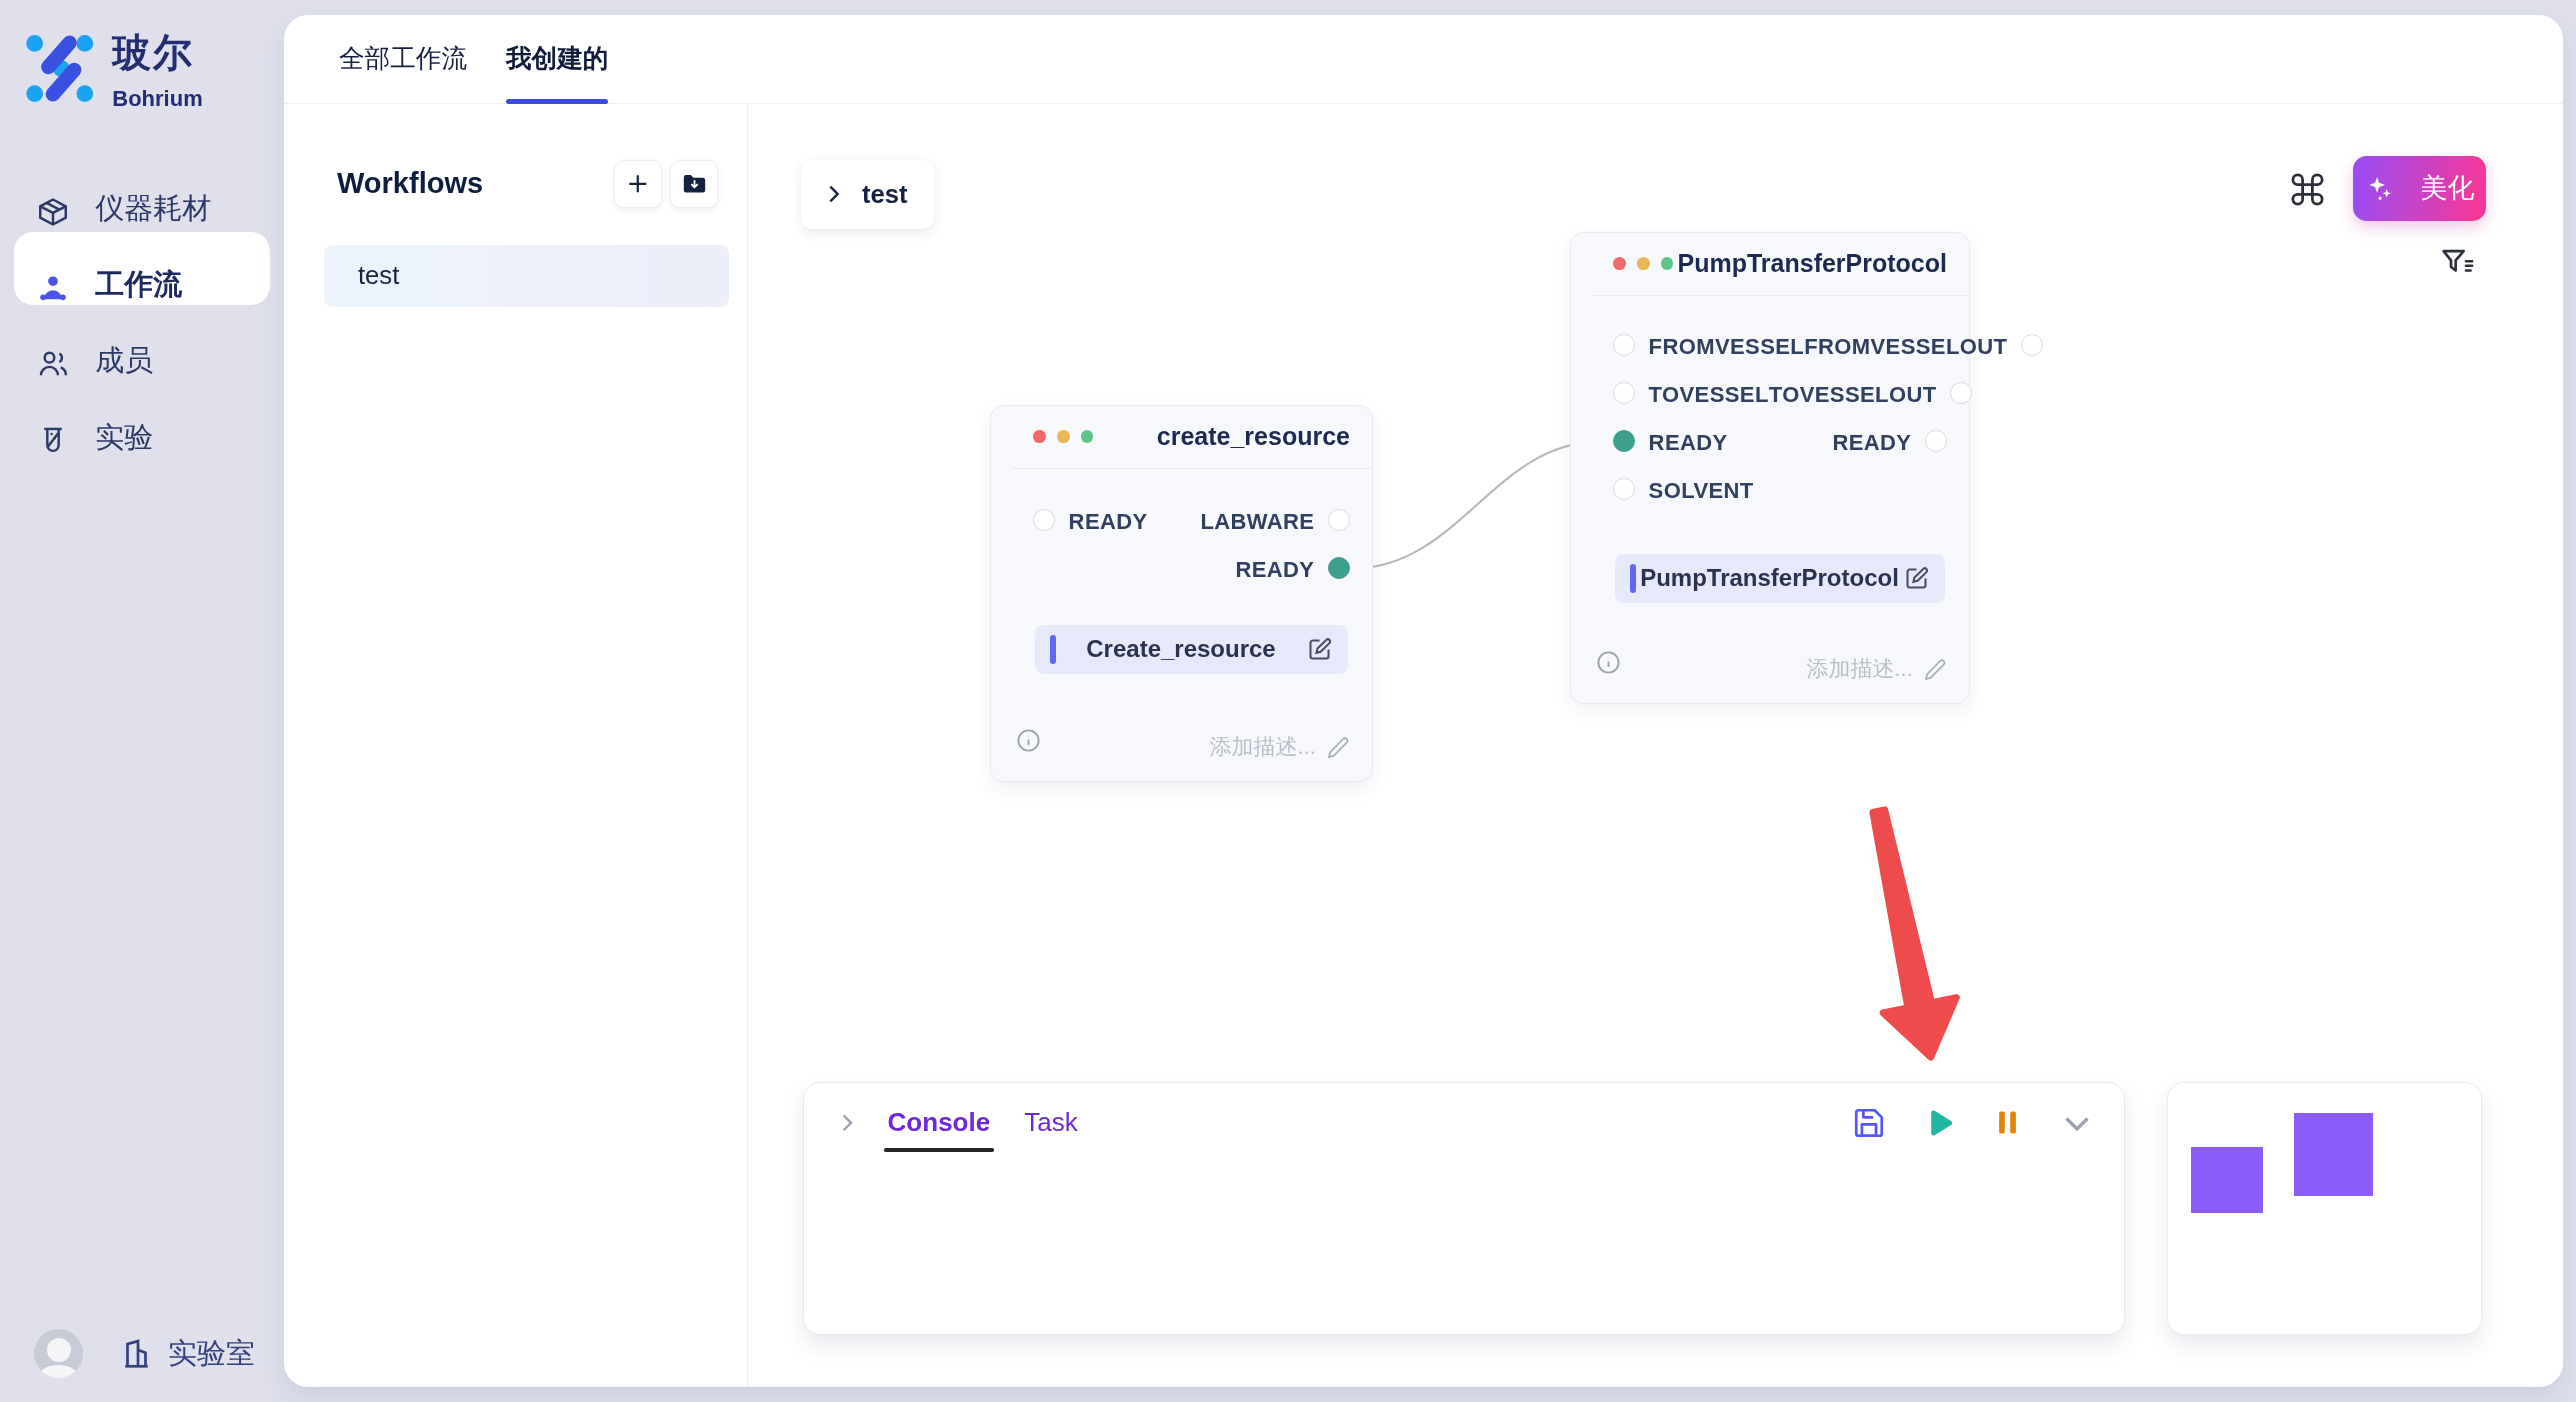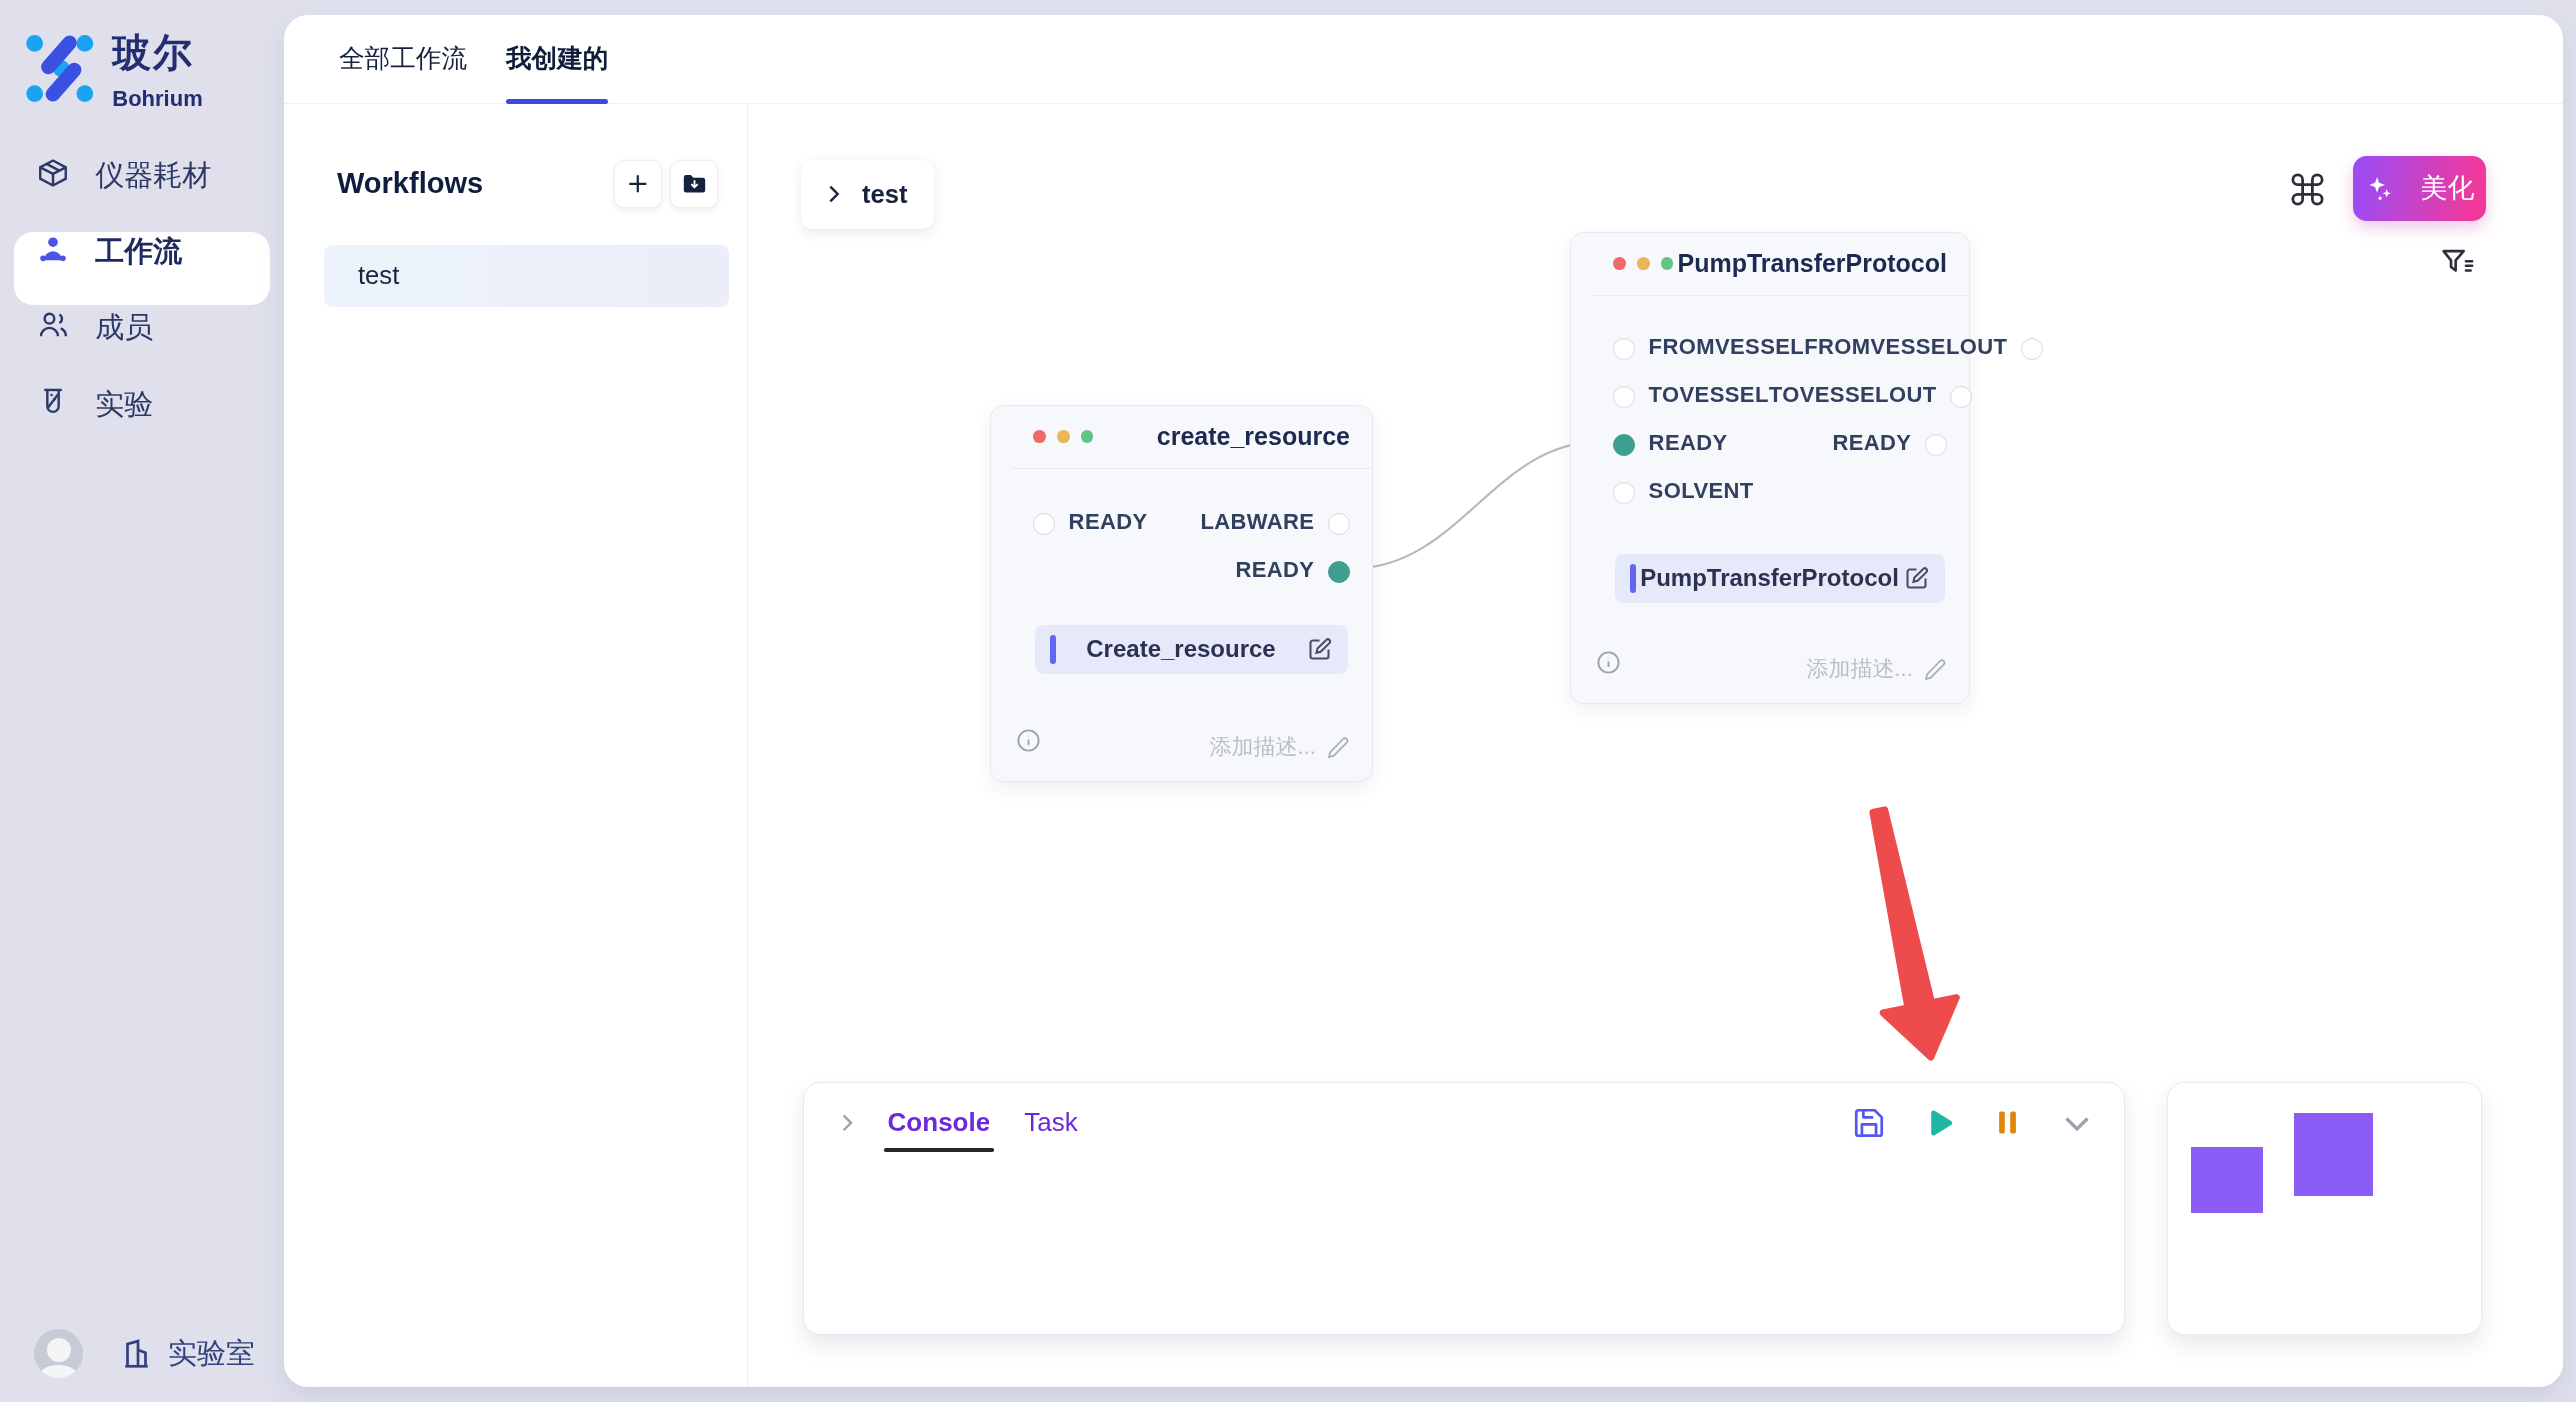--- a/index.html
+++ b/index.html
@@ -9,21 +9,21 @@
     background:#dfe0ec; color:#1c2742; position:relative;
   }
   svg { display:block; }
 
   
   .sidebar { position:absolute; left:0; top:0; width:284px; height:1402px; }
   .brand { display:flex; align-items:center; gap:15.3px; padding:25.6px 0 0 24px; }
   .brand-txt .zh { font-size:39px; font-weight:bold; color:#232e72; letter-spacing:1.7px; }
   .brand-txt .en { font-size:22px; font-weight:bold; color:#232e72; margin-top:6px;text-align:center; }
   .menu { margin-top:44px; padding:0 13.6px; display:flex; flex-direction:column; gap:3.4px; }
-  .menu-item { display:flex; align-items:flex-start; gap:25.6px; height:73px; border-radius:19px;
+  .menu-item { display:flex; align-items:flex-end; gap:25.6px; height:73px; border-radius:19px;
     padding-left:22px; font-size:29px; color:#2c3866; cursor:pointer; }
   .menu-item.active { background:#ffffff; font-weight:bold; color:#1d2a5e; }
   .menu-item .mi { width:34px; height:34px; }
   .workspace { position:absolute; left:34px; bottom:24px; display:flex; align-items:center; gap:37px; }
   .avatar { width:49px; height:49px; border-radius:50%; background:#c6cbd6; overflow:hidden; position:relative; }
   .avatar .head { position:absolute; left:12.8px; top:8.5px; width:24px; height:24px; border-radius:50%; background:#f4f5f7; }
   .avatar .shoulders { position:absolute; left:3.4px; top:36px; width:43px; height:29px; border-radius:50%; background:#f4f5f7; }
   .ws-right { display:flex; align-items:center; gap:12px; color:#33407e; font-size:29px; }
 
   
@@ -71,21 +71,21 @@
   .node-pump   { left:1286px; top:217px; width:400px; height:472px; }
   .node-head { height:63px; border-bottom:1.7px solid #e9eaf1; display:flex; align-items:center; padding:0 22px; }
   .dots { display:flex; gap:11px; }
   .dot { width:12.8px; height:12.8px; border-radius:50%; }
   .dot.r { background:#f2696c; } .dot.y { background:#eab657; } .dot.g { background:#62c287; }
   .node-title { margin-left:auto; font-size:25px; font-weight:bold; color:#1c2950; }
   .ports { display:flex; flex-direction:column; }
   .node-create .ports { margin-top:29px; }
   .node-pump   .ports { margin-top:27px; }
   .port-row { height:48px; display:flex; align-items:center; justify-content:space-between; padding:0 22px; }
-  .pgroup { display:flex; align-items:flex-end; gap:13.6px; }
+  .pgroup { display:flex; align-items:flex-start; gap:13.6px; }
   .pcircle { width:22px; height:22px; border-radius:50%; background:#fff; border:1.7px solid #d5d9e2; }
   .pcircle.on { background:#3f9f8e; border-color:#3f9f8e; }
   .plabel { font-size:22px; font-weight:bold; color:#31405f; letter-spacing:0.4px; }
   .pill { margin:31px 24px 0 24px; height:49px; background:#e6e9fa; border-radius:8.5px;
     display:flex; align-items:center; padding:0 15.3px; cursor:pointer; }
   .node-pump .pill { margin-top:39px; }
   .pill-bar { width:6px; height:29px; border-radius:3.4px; background:#6266f0; }
   .pill-label { flex:1; text-align:center; font-size:24px; font-weight:bold; color:#2c3150; }
   .node-foot { position:absolute; left:24px; right:22px; bottom:19px; display:flex; align-items:center; }
   .foot-right { margin-left:auto; display:flex; align-items:center; gap:10.2px;margin-top:13px; }

